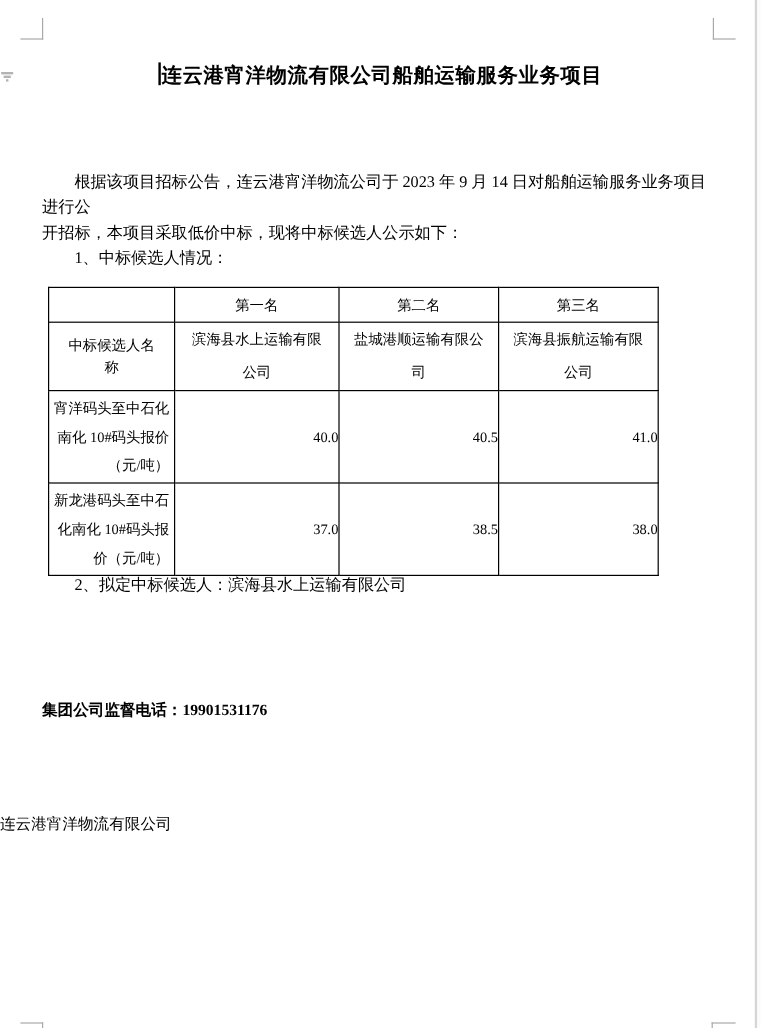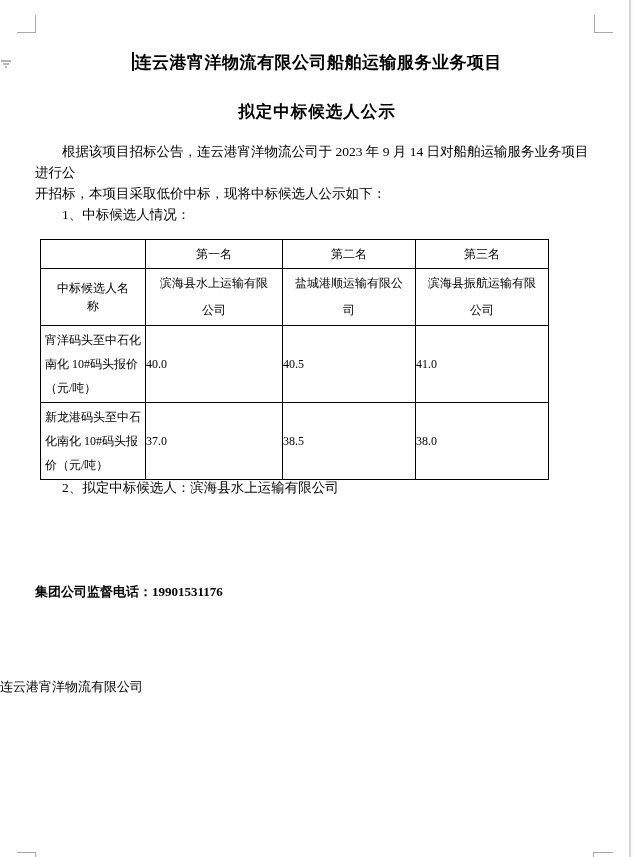--- a/index.html
+++ b/index.html
@@ -53,21 +53,21 @@
     font-size: 12px;
   }
   .bid-table td { border: 1px solid #000; vertical-align: middle; overflow: hidden; margin-top: 36px; }
   .col-label { width: 105px; }
   .col-1 { width: 137px; }
   .col-2 { width: 133px; }
   .col-3 { width: 133px; }
   .row-header td { height: 29px; text-align: center; }
   .row-name td { height: 57px; text-align: center; line-height: 27px; padding: 0 10px; }
   .row-name td.label-cell { padding: 0 16px; line-height: 18px; }
-  .row-price td { height: 68px; text-align: left; }
+  .row-price td { height: 68px; text-align: right; }
   .row-price2 td { height: 66px; }
   .label-cell { text-align: left; padding: 2px 4px; line-height: 24px; }
   .row-header td.label-cell { line-height: normal; }
 
   .signature {
     position: absolute; left: 0; top: 676px; width: 594px;
     font-size: 13px; line-height: 22px;
   }
 </style>
 </head>
@@ -87,21 +87,20 @@
   <div class="mark mark-br-v"></div>
   <div class="left-marker">
     <span class="lm1"></span>
       <span class="lm2"></span>
       <span class="lm3"></span>
   </div>
 
   <div class="doc-title">
     <span class="cursor-bar"></span><span>连云港宵洋物流有限公司船舶运输服务业务项目</span>
   </div>
-  <div class="doc-subtitle">拟定中标候选人公示</div>
 
   <div class="para p1">
     <div class="indent">根据该项目招标公告，连云港宵洋物流公司于 2023 年 9 月 14 日对船舶运输服务业务项目进行公</div>
     <div>开招标，本项目采取低价中标，现将中标候选人公示如下：</div>
     <div class="indent">1、中标候选人情况：</div>
   </div>
 
   <table class="bid-table">
     <colgroup>
       <col class="col-label">

